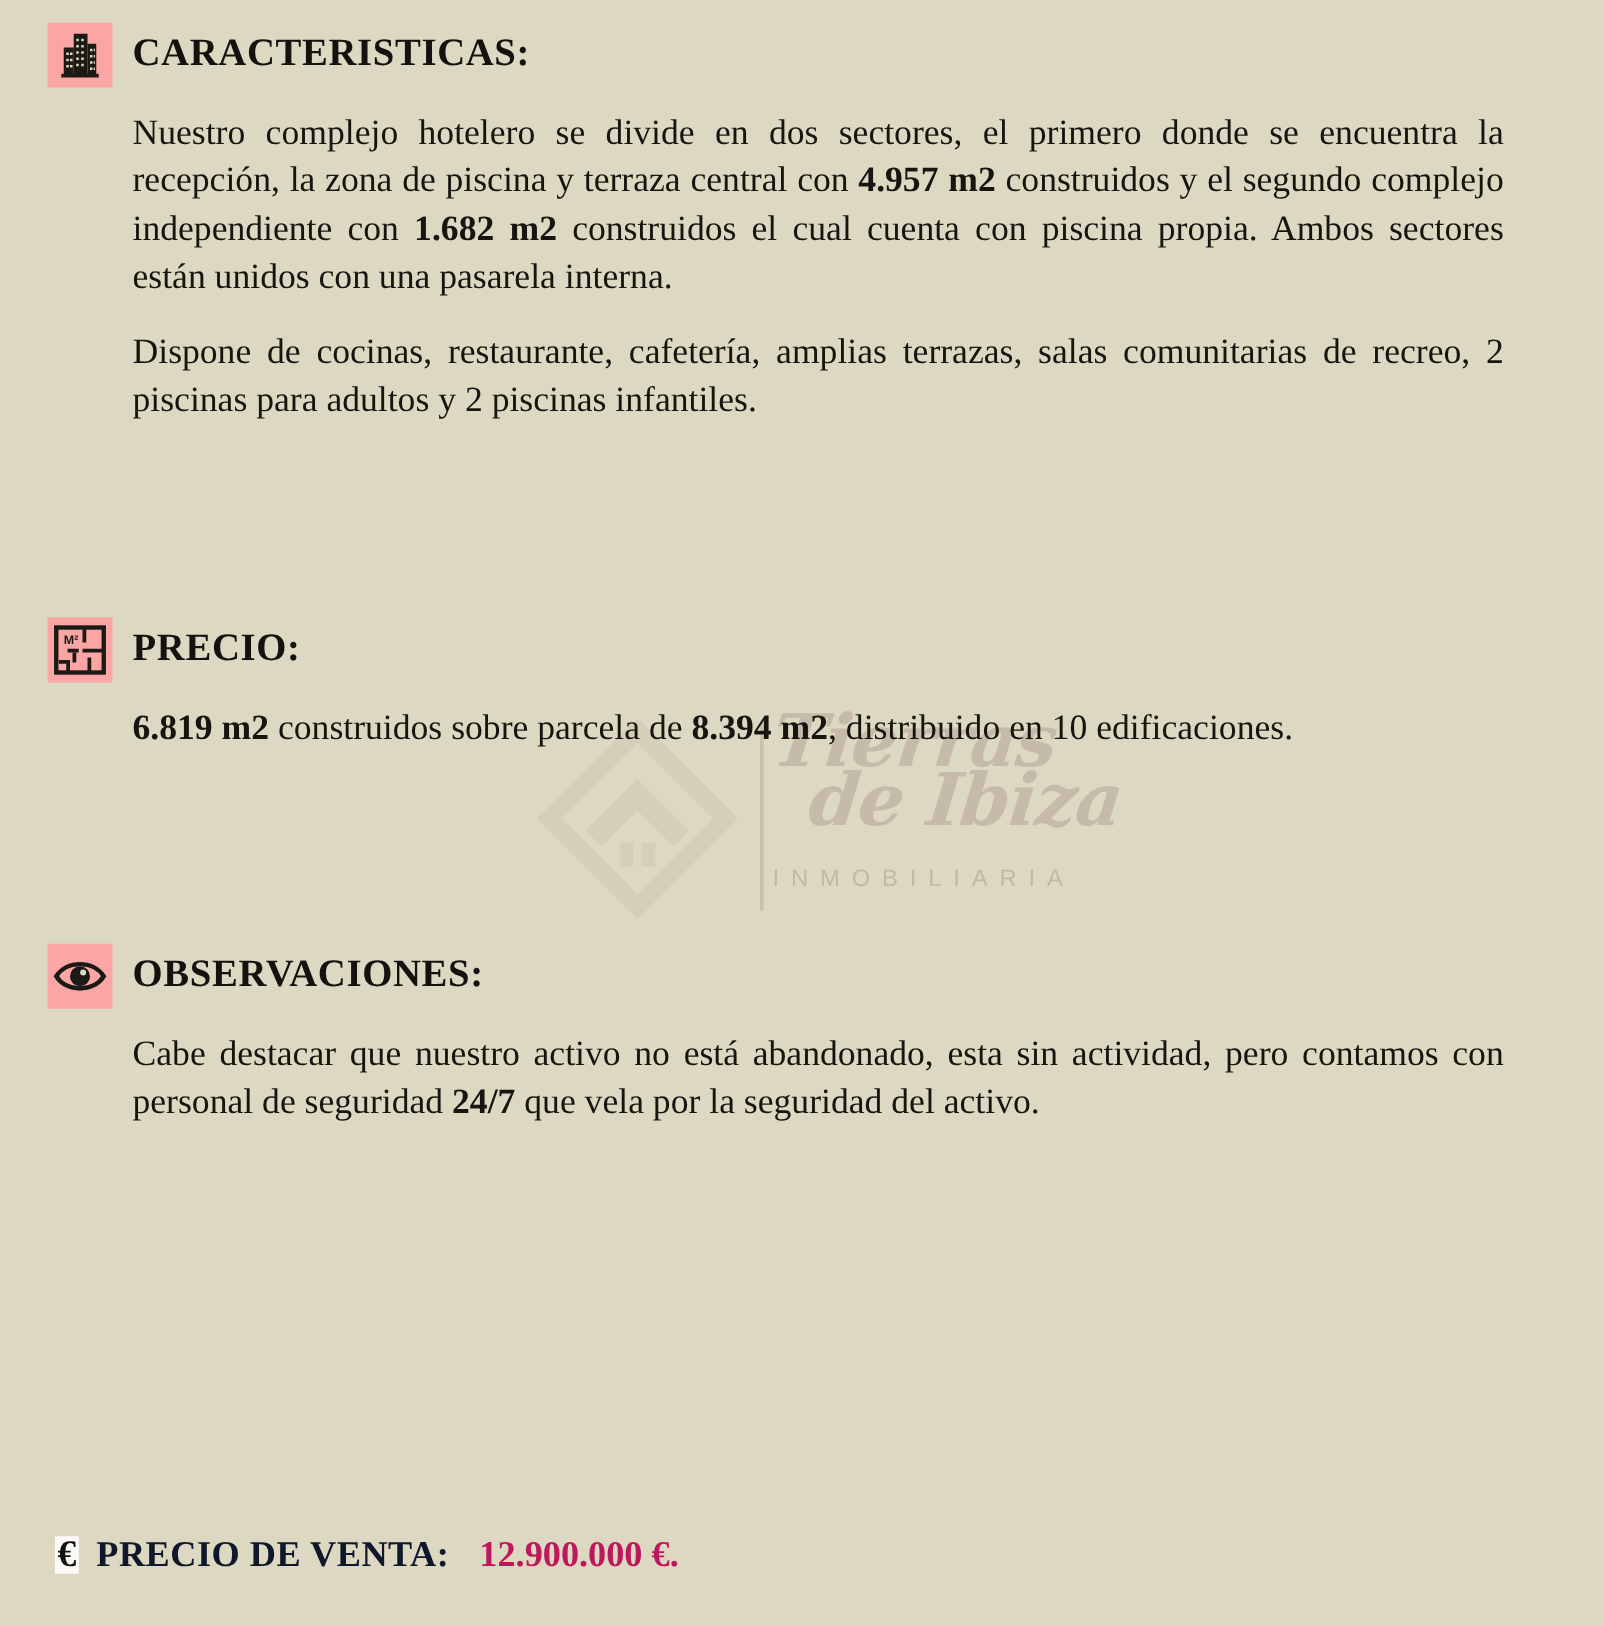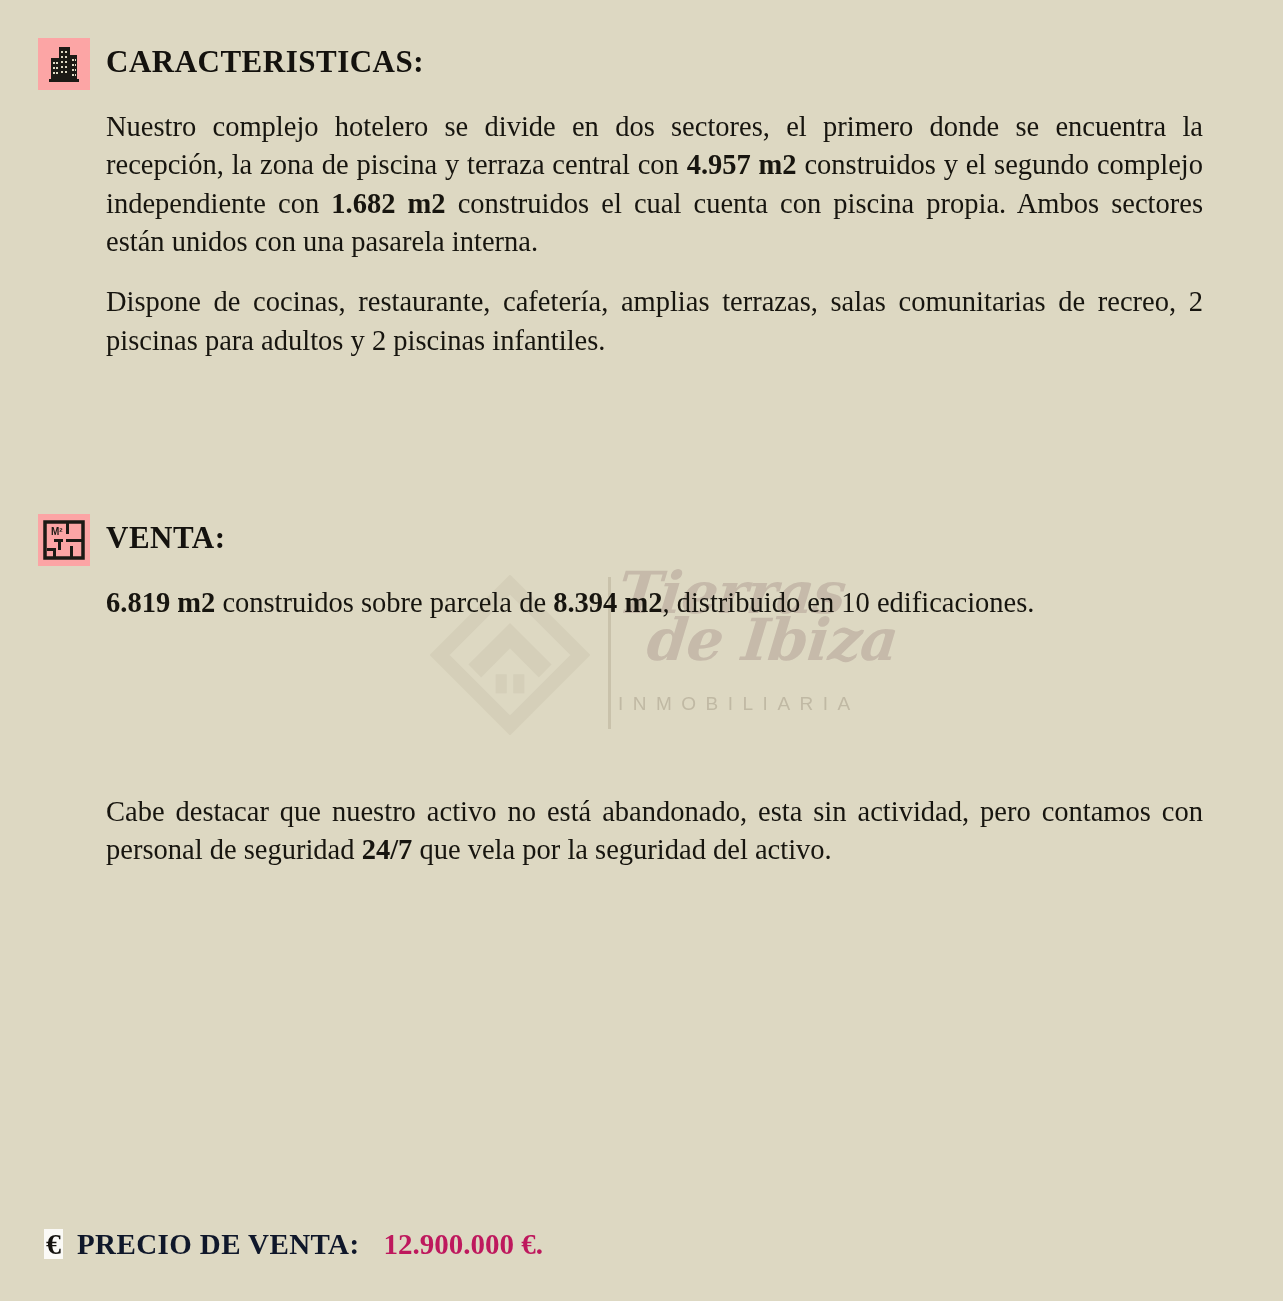--- a/index.html
+++ b/index.html
@@ -82,21 +82,20 @@
   
   .content {
     position: relative;
     z-index: 2;
   }
 
   .section {
     position: absolute;
     left: 0;
     width: 1161px;
-    margin-top: 20px;
   }
 
   .sec-head {
     display: flex;
     align-items: flex-start;
   }
   .icon-box {
     width: 52px;
     min-width: 52px;
     height: 52px;
@@ -243,28 +242,38 @@
               <rect x="24" y="20" width="16" height="3"></rect>
               <rect x="12" y="20" width="9" height="3"></rect>
               <rect x="16" y="23" width="3" height="8"></rect>
               <rect x="5" y="29" width="8" height="3"></rect>
               <rect x="11" y="29" width="3" height="9"></rect>
               <rect x="28" y="27" width="3" height="11"></rect>
             </g>
             <text x="9" y="16" font-family="Liberation Sans, sans-serif" font-size="10" font-weight="700" fill="#1c1a15">M²</text>
           </svg>
         </div>
-        <div class="sec-title">VENTA:</div>
+        <div class="sec-title">PRECIO:</div>
       </div>
       <div class="body-text" style="margin-top:18px;">
           <p><b>6.819 m2</b><span> construidos sobre parcela de </span><b>8.394 m2</b><span>, distribuido en 10 edificaciones.</span></p>
         </div>
     </div>
 
     <div class="section" style="top:755px;">
+      <div class="sec-head">
+        <div class="icon-box white">
+          <svg width="44" height="32" viewBox="0 0 44 32">
+            <path d="M3 16 C11 3, 33 3, 41 16 C33 29, 11 29, 3 16 Z" fill="none" stroke="#1c1a15" stroke-width="3.5"></path>
+            <circle cx="22" cy="16" r="8" fill="#1c1a15"></circle>
+            <circle cx="24.5" cy="13" r="2.4" fill="#ddd8c2"></circle>
+          </svg>
+        </div>
+        <div class="sec-title">OBSERVACIONES:</div>
+      </div>
       <div class="body-text" style="margin-top:18px;">
           <p><span>Cabe destacar que nuestro activo no está abandonado, esta sin actividad, pero contamos con personal de seguridad </span><b>24/7</b><span> que vela por la seguridad del activo.</span></p>
         </div>
     </div>
 
     <div class="price-row">
       <span class="euro-glyph">€</span>
       <span class="price-label">PRECIO DE VENTA:</span>
       <span class="price-value">12.900.000 €.</span>
     </div>

